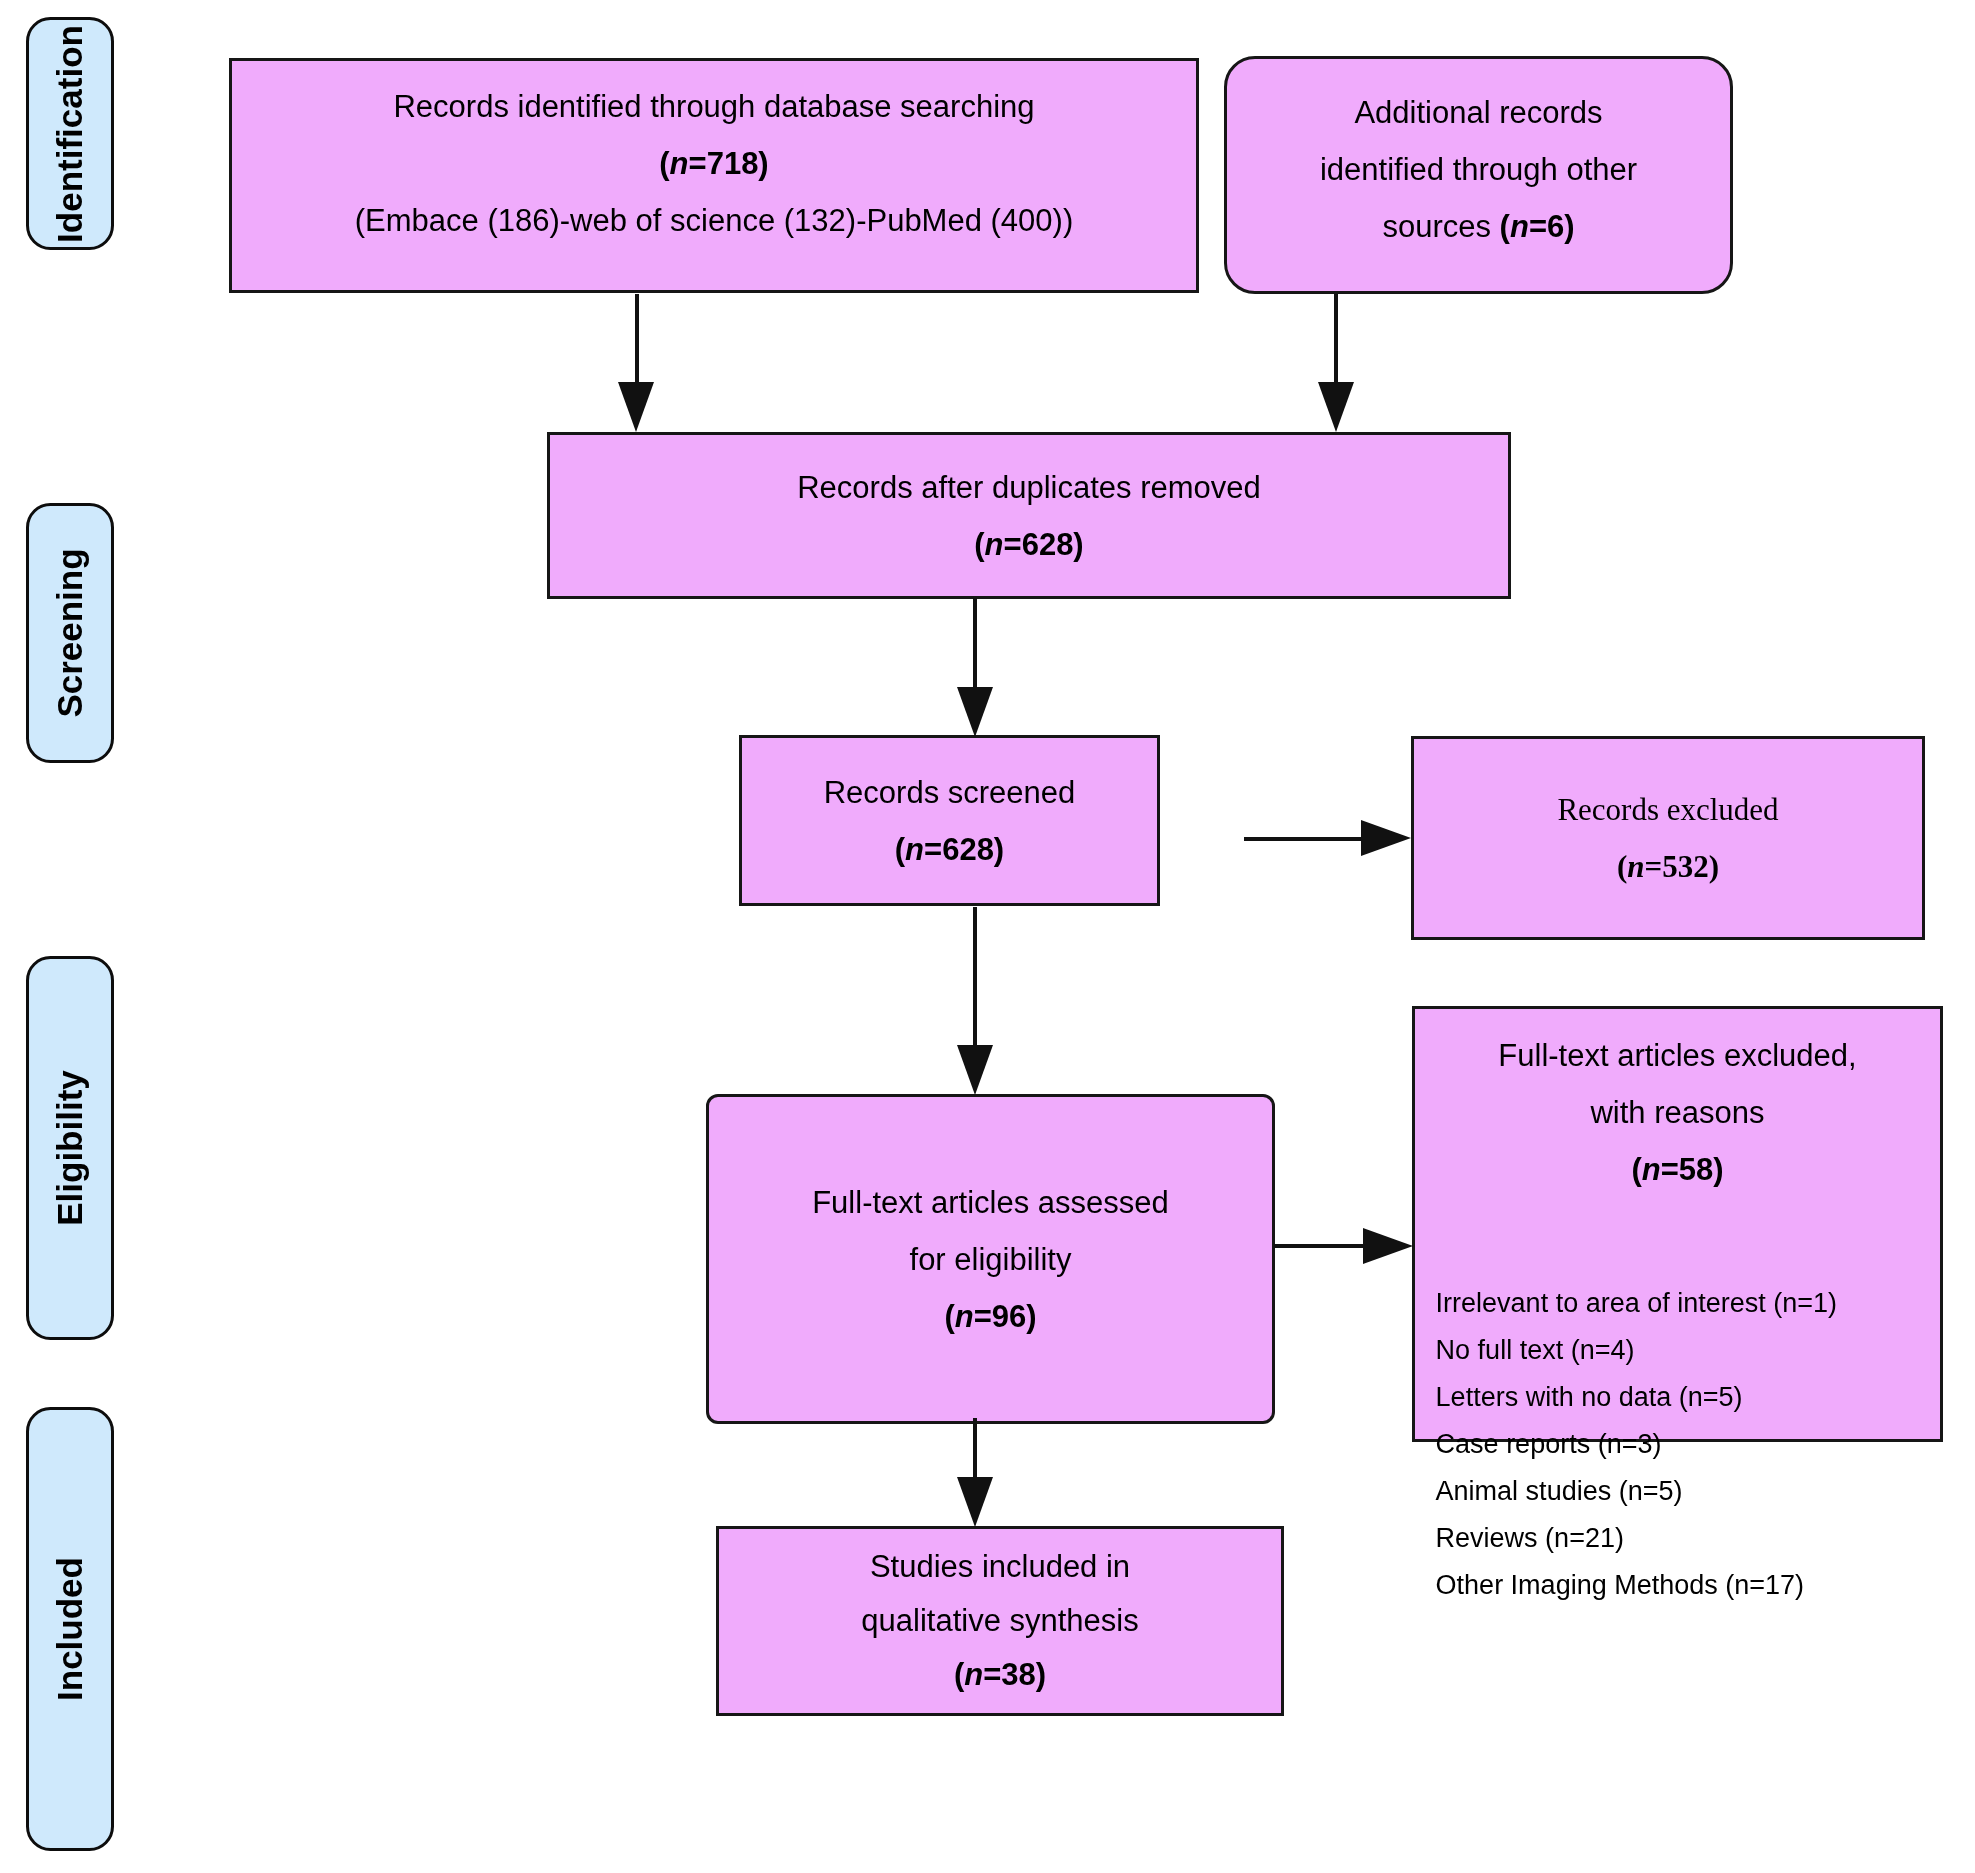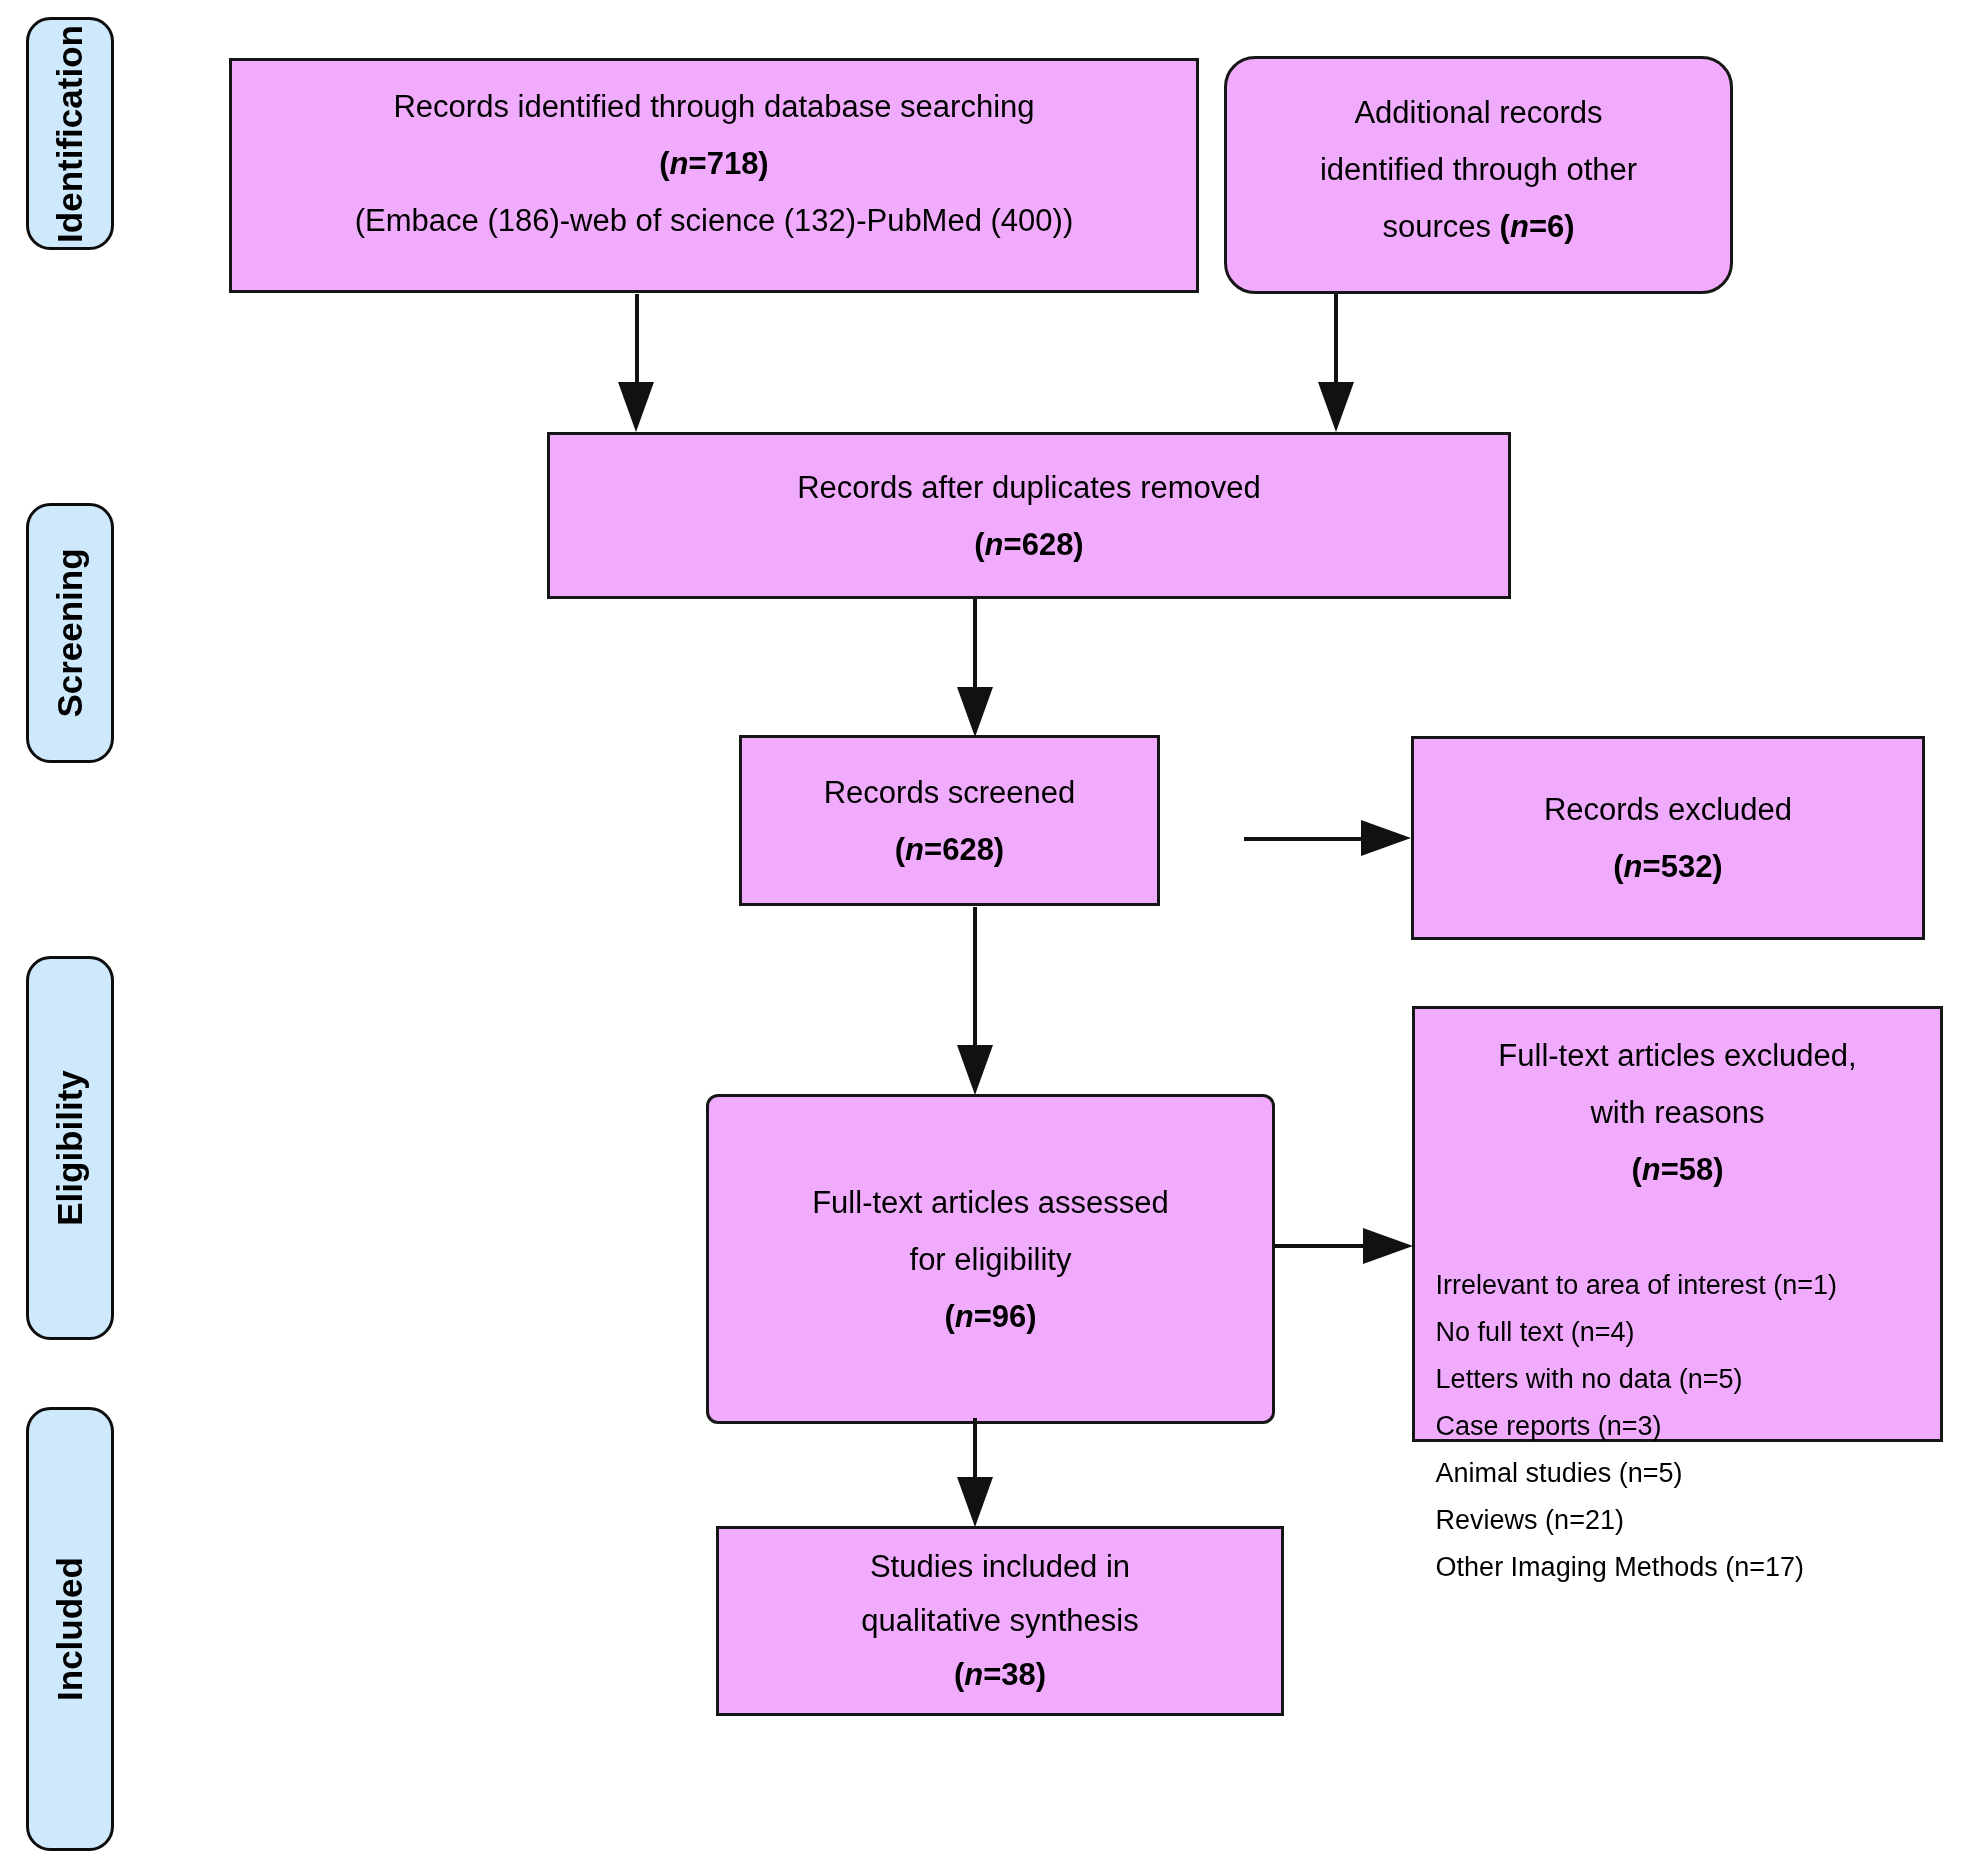--- a/index.html
+++ b/index.html
@@ -28,21 +28,21 @@
     line-height: 57px;
   }
   .vcenter { justify-content: center; }
   .bline { width: 100%; }
   .npar { font-weight: 700; }
   .npar i { font-style: italic; }
   
   .reasons-title { width: 100%; padding-top: 18.4px; }
   .reasons-list {
     width: 100%;
-    margin-top: 64px;
+    margin-top: 82px;
     padding: 0 20.6px;
     text-align: left;
     font-size: 27px;
     line-height: 47px;
   }
   
   .side-label {
     position: absolute;
     background: var(--sidebar-fill, #cfe9fc);
     border: 3.8px solid #0d0d0d;
@@ -106,21 +106,21 @@
   <div class="flowbox vcenter" style="left:547px; top:432px; width:964px; height:167px;text-align:center;">
     <div class="bline">Records after duplicates removed</div>
     <div class="bline npar">(<i>n</i>=628)</div>
   </div>
 
   <div class="flowbox vcenter" style="left:739px; top:735px; width:421px; height:171px;">
     <div class="bline">Records screened</div>
     <div class="bline npar">(<i>n</i>=628)</div>
   </div>
 
-  <div class="flowbox vcenter" style="left:1411px; top:736px; width:514px; height:204px;">
+  <div class="flowbox vcenter" style="left:1411px; top:736px; width:514px; height:204px;font-family:Liberation Serif, serif;">
     <div class="bline">Records excluded</div>
     <div class="bline npar">(<i>n</i>=532)</div>
   </div>
 
   <div class="flowbox vcenter" style="left:706px; top:1094px; width:569px; height:330px;border-radius:12px;">
     <div class="bline">Full-text articles assessed</div>
     <div class="bline">for eligibility</div>
     <div class="bline npar">(<i>n</i>=96)</div>
   </div>
 

